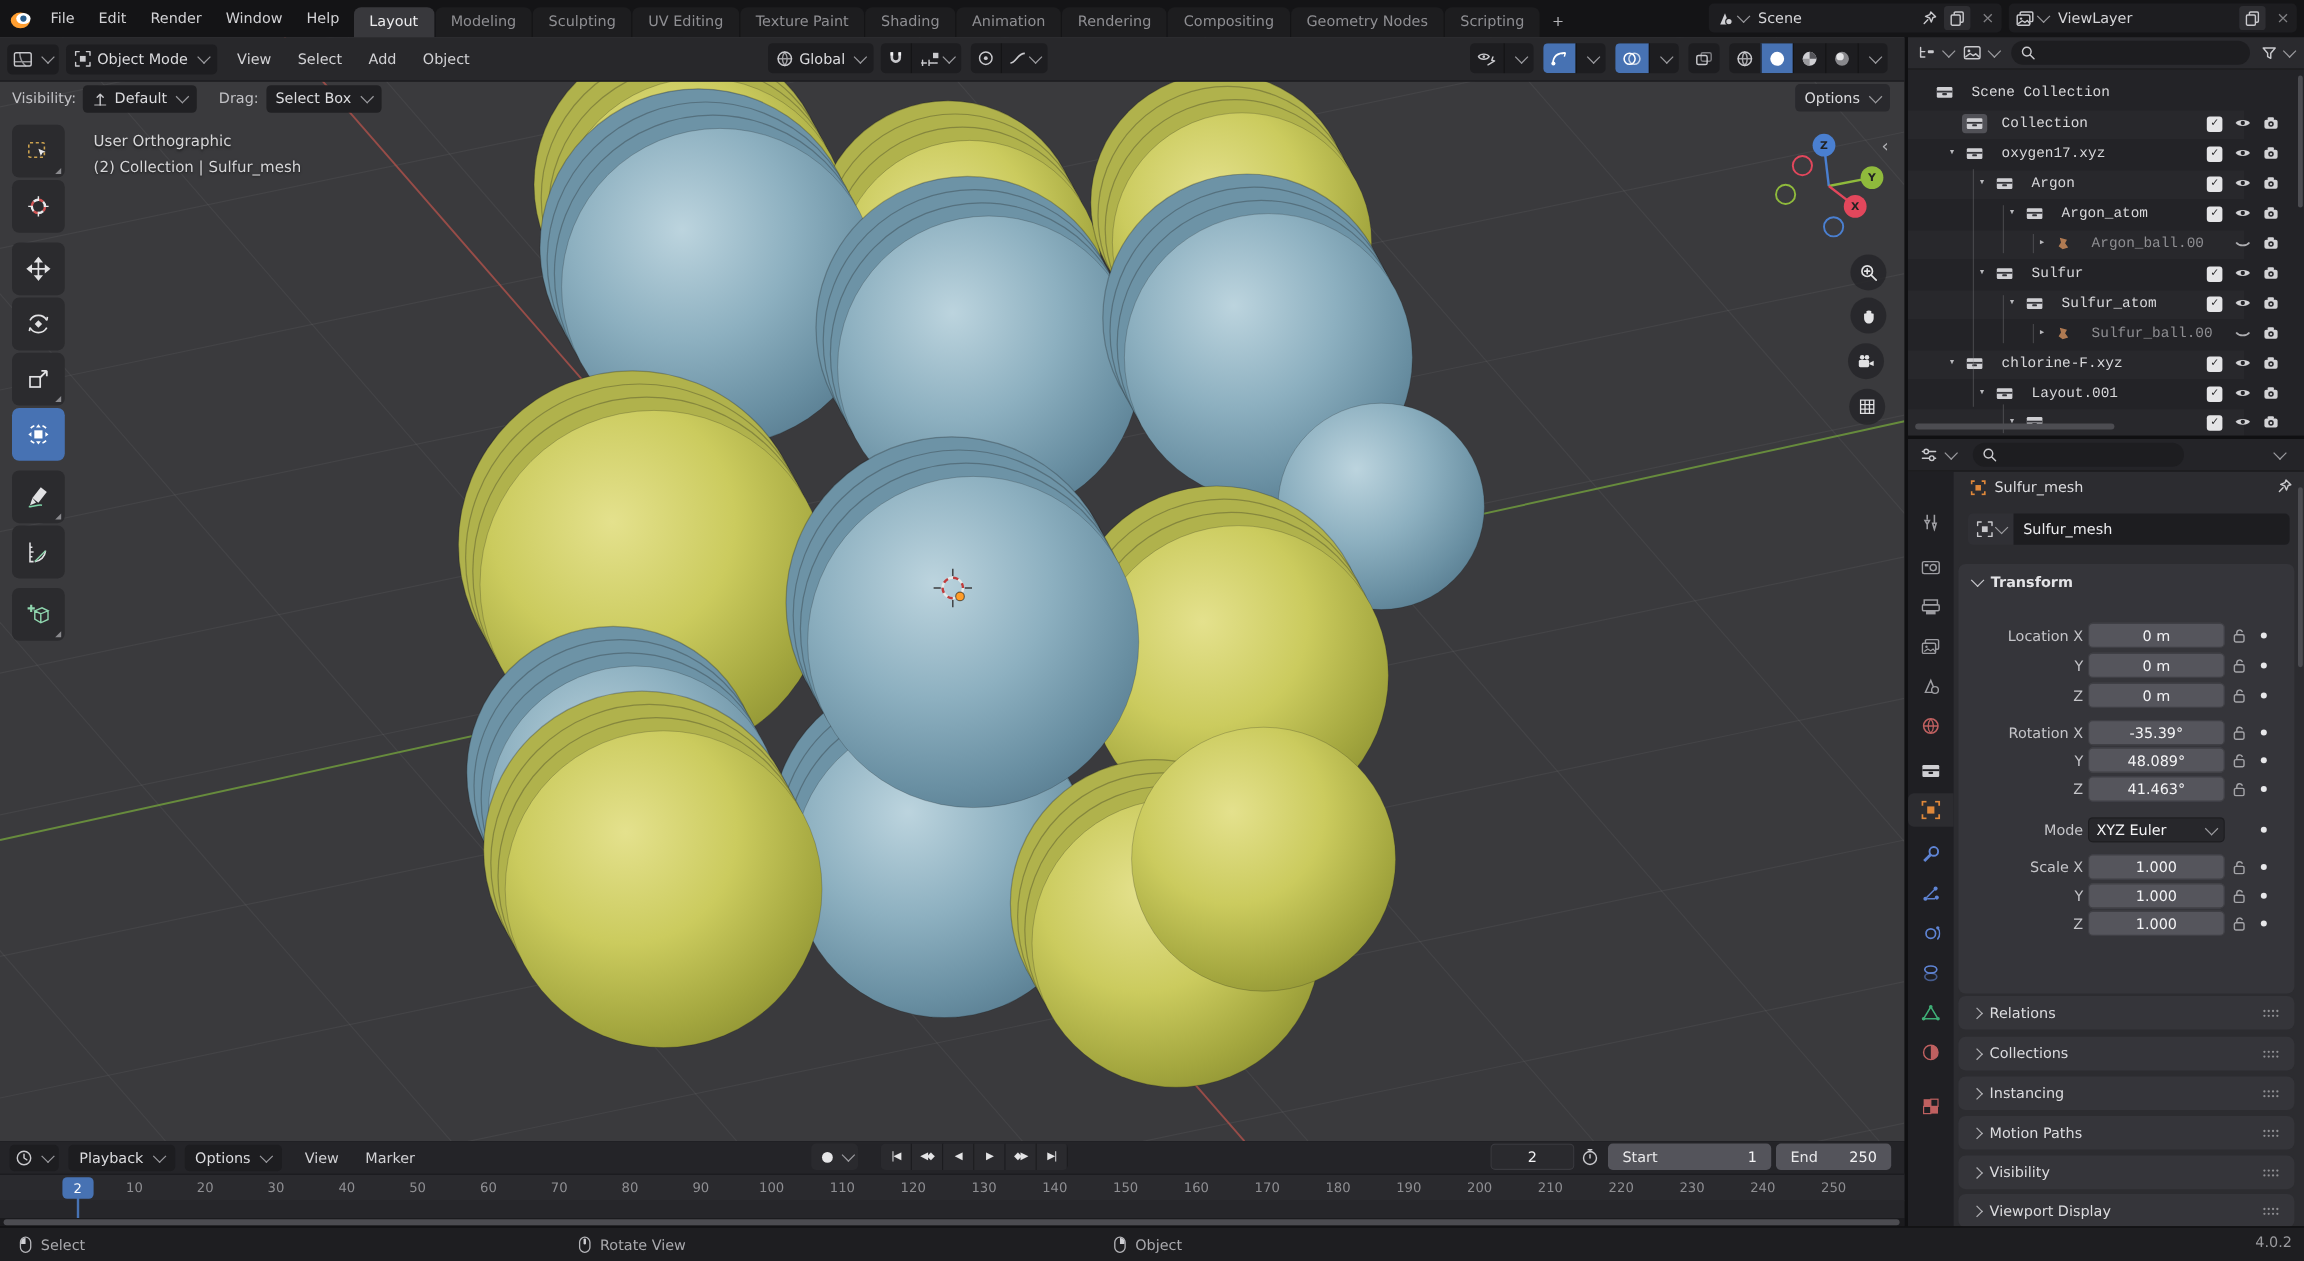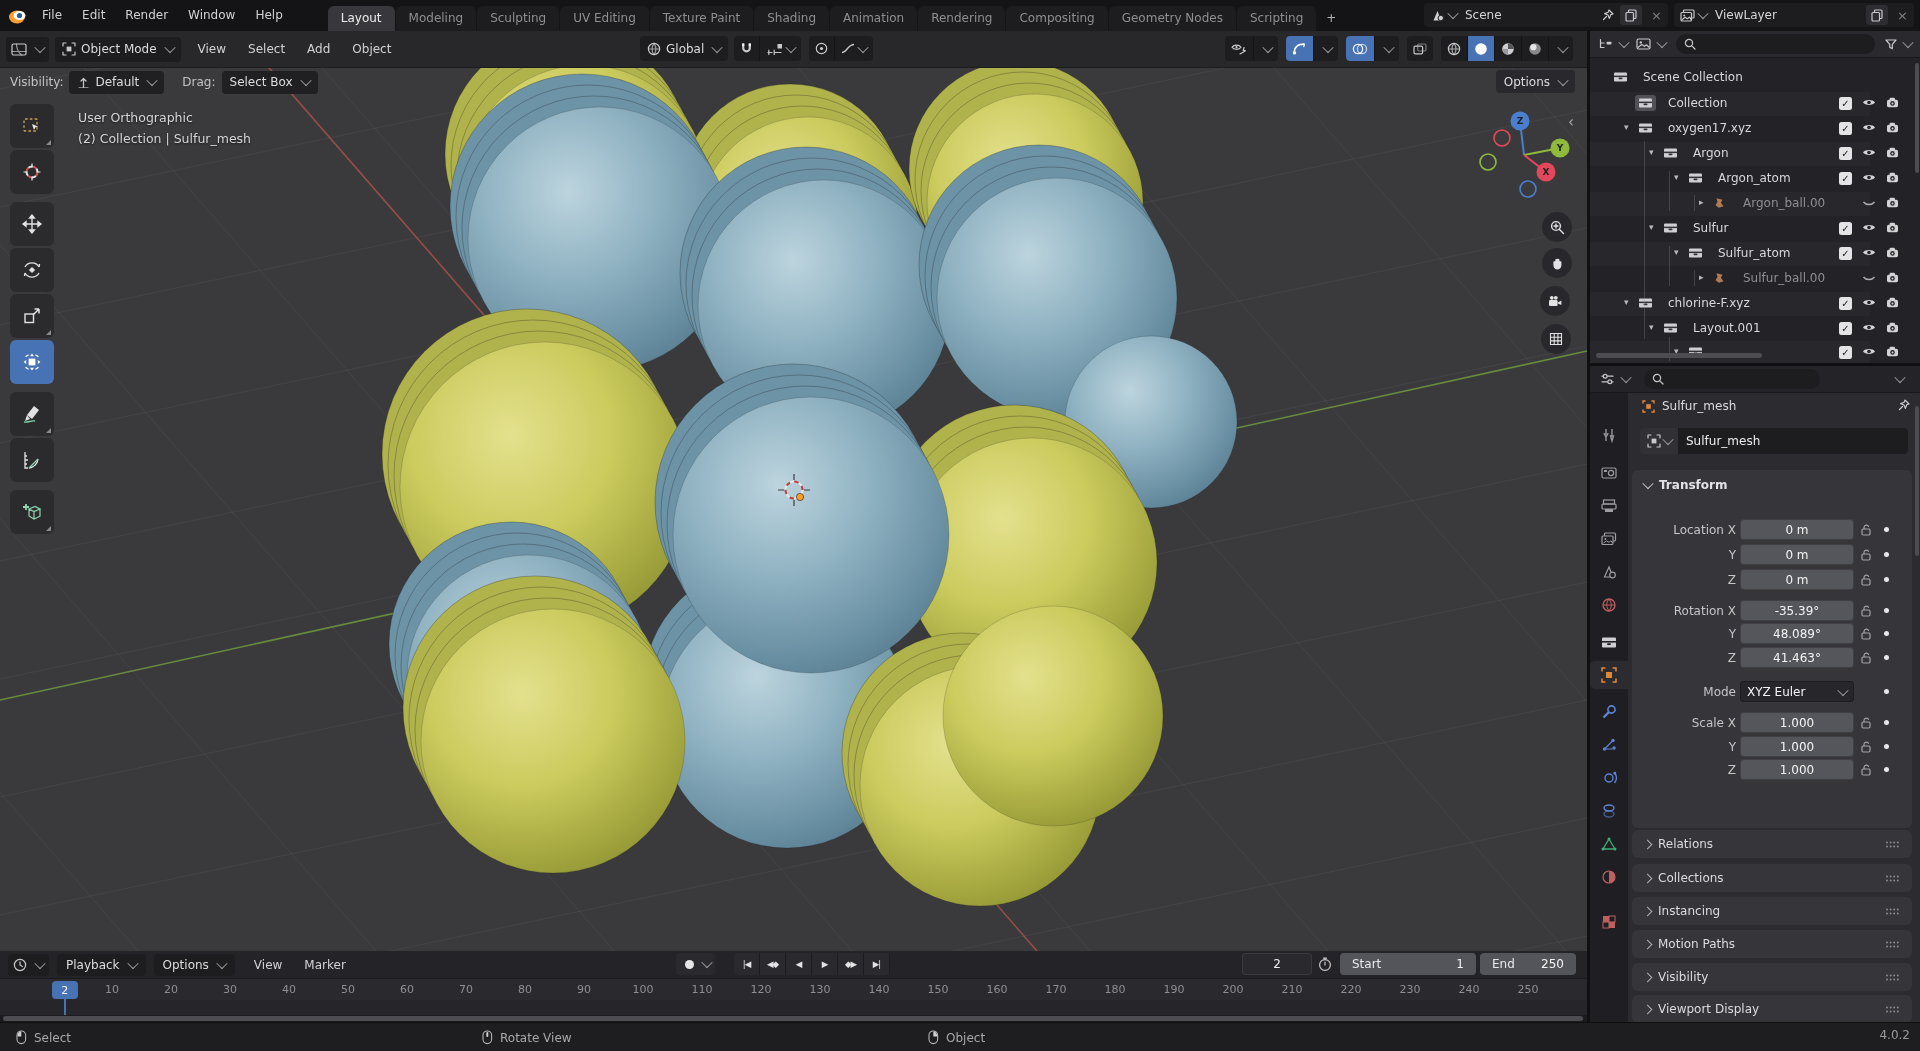--- a/index.html
+++ b/index.html
@@ -8,21 +8,21 @@
   .abs{position:absolute;}
   svg{display:block}
   .ic{display:inline-flex;align-items:center;justify-content:center;flex:none}
   .chev{display:inline-block;width:7px;height:7px;margin-left:4px;flex:none;
     border-right:1.4px solid #9b9b9f;border-bottom:1.4px solid #9b9b9f;transform:rotate(45deg) translate(-1px,-1px);}
   
   #topbar{left:0;top:0;width:1920px;height:31px;background:#141416;display:flex;align-items:center;}
   #tb-menus{display:flex;align-items:center;height:100%;}
   #tb-menus .menu{padding:0 10px;color:#d2d2d5;line-height:31px;cursor:default;}
   #tb-logo{margin:0 4px 0 8px;}
-  #tb-tabs{display:flex;align-items:flex-end;height:100%;margin-left:35px;}
+  #tb-tabs{display:flex;align-items:flex-end;height:100%;margin-left:2px;}
   .wtab{padding:5px 13px 6px;color:#8f8f93;background:#1d1d1f;margin-right:1px;border-radius:6px 6px 0 0;line-height:14px;}
   .wtab.active{background:#38383c;color:#ececee;}
   .wtab.plus{background:transparent;color:#b5b5b9;padding:5px 9px 6px;}
   .idsel{height:24px;background:#1d1d20;border-radius:4px;display:flex;align-items:center;color:#d5d5d8;}
   .idsel .seg{display:flex;align-items:center;padding:0 6px;height:100%;}
   .idsel .txt{flex:1;padding-left:2px;}
   .idsel .mini{width:22px;height:20px;background:#2e2e32;border-radius:3px;display:flex;align-items:center;justify-content:center;margin-right:3px;}
   .idsel .x{color:#808084;padding:0 6px;font-size:13px;}
   
   #viewport{left:0;top:31px;width:1587px;height:920px;background:#3a3a3d;overflow:hidden;}
@@ -50,21 +50,21 @@
   
   #vp-overlay{left:78px;top:76px;z-index:3;color:#d6d6d8;text-shadow:0 1px 2px rgba(0,0,0,.55);font-size:12.5px;line-height:21px;}
   
   .navbtn{width:30px;height:30px;border-radius:50%;background:rgba(38,38,41,.85);display:flex;align-items:center;justify-content:center;z-index:4;}
   #vp-collapse{left:1568px;top:82px;color:#aeaeb2;font-size:15px;z-index:4;}
   
   #outliner{left:1590px;top:31px;width:330px;height:332px;background:#232327;overflow:hidden;}
   #ol-header{left:0;top:0;width:330px;height:27px;background:#2a2a2e;border-bottom:1px solid #19191c;display:flex;align-items:center;padding:0 4px;box-sizing:border-box;}
   .olbtn{height:21px;display:flex;align-items:center;gap:3px;padding:0 4px;border-radius:3px;color:#c9c9cd;}
   #ol-search{flex:1;height:20px;background:#1d1d20;border-radius:10px;margin:0 6px;display:flex;align-items:center;padding:0 8px;gap:5px;}
-  .orow{position:absolute;left:0;width:280px;height:24px;}
+  .orow{position:absolute;left:0;width:280px;height:24px;font-family:Liberation Mono, monospace;}
   .orow.alt{background:rgba(255,255,255,0.025);}
   .orow .oarrow{position:absolute;top:5px;font-size:9px;color:#b9b9bd;}
   .orow .oicon{position:absolute;top:5px;}
   .orow .olabel{position:absolute;top:4px;color:#d8d8db;white-space:nowrap;}
   .orow .olabel.dim{color:#8e8e92;}
   .ochk{position:absolute;top:5px;width:13px;height:13px;background:#e4e4e6;border-radius:2.5px;color:#1c1c1e;font-size:10px;font-weight:bold;
     display:flex;align-items:center;justify-content:center;line-height:1;}
   .octl{position:absolute;top:6px;}
   .oguide{position:absolute;width:1px;background:rgba(150,150,155,.28);}
   .iconhl{background:#515157;border-radius:3px;padding:2px 3px;margin:-2px -3px;}

